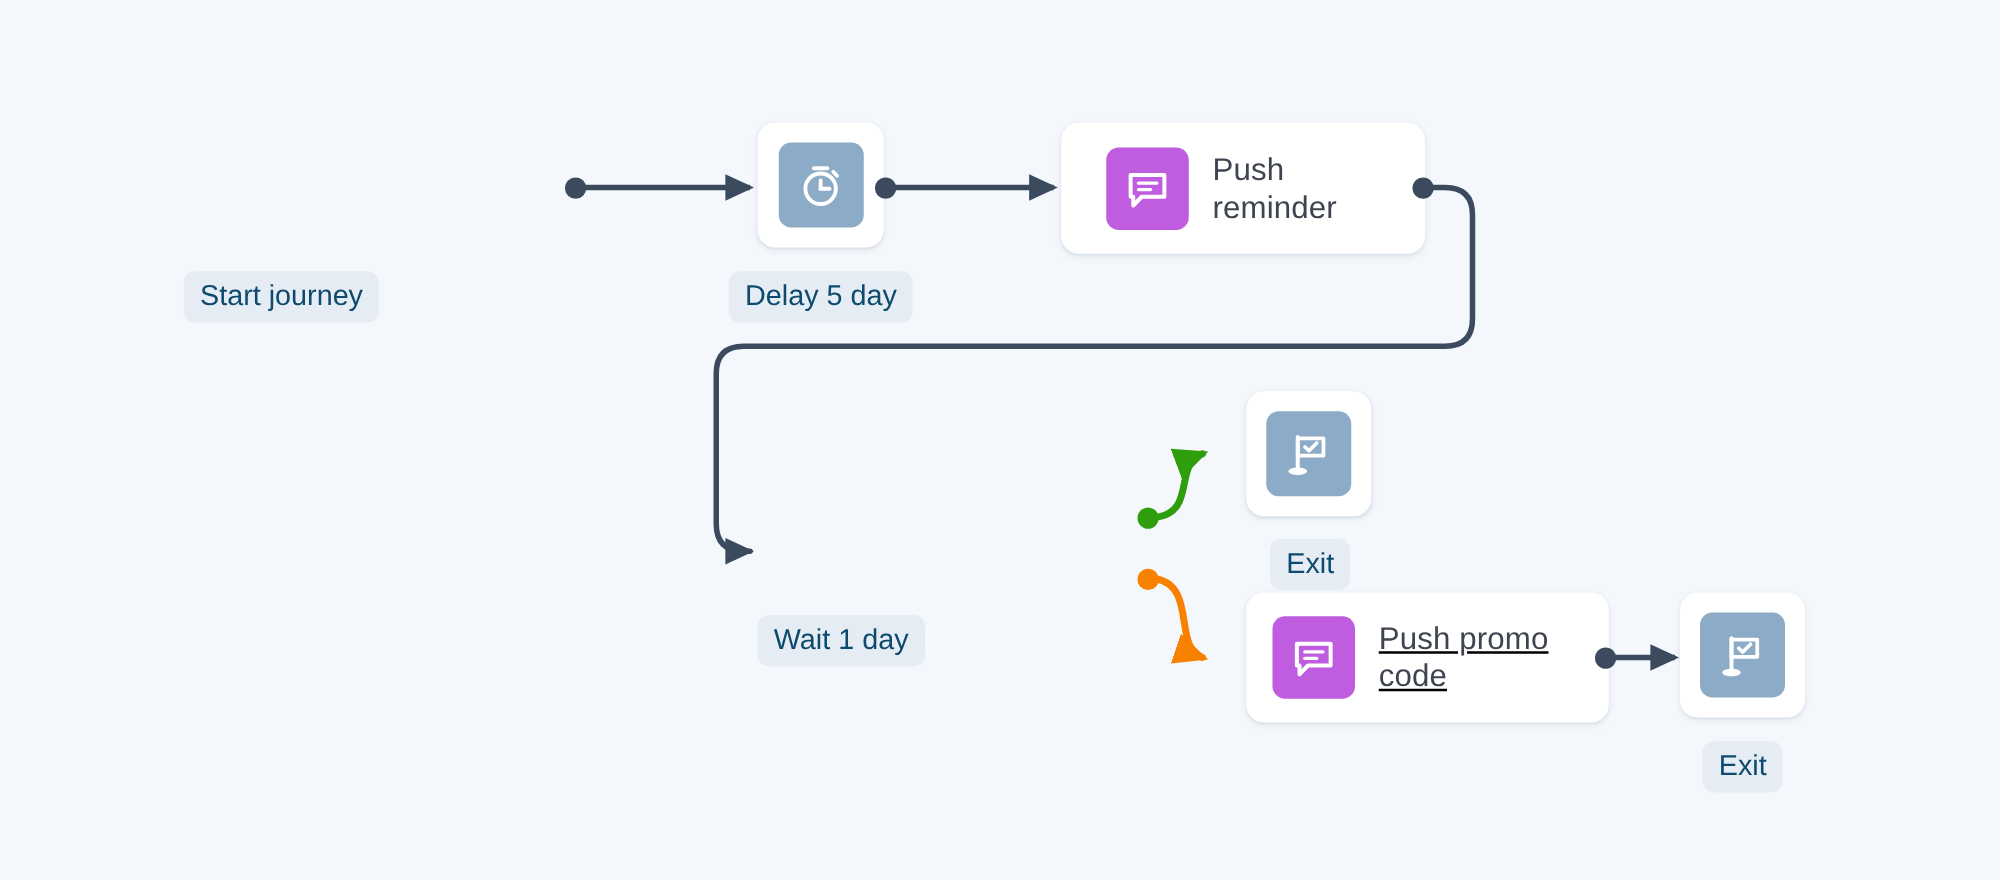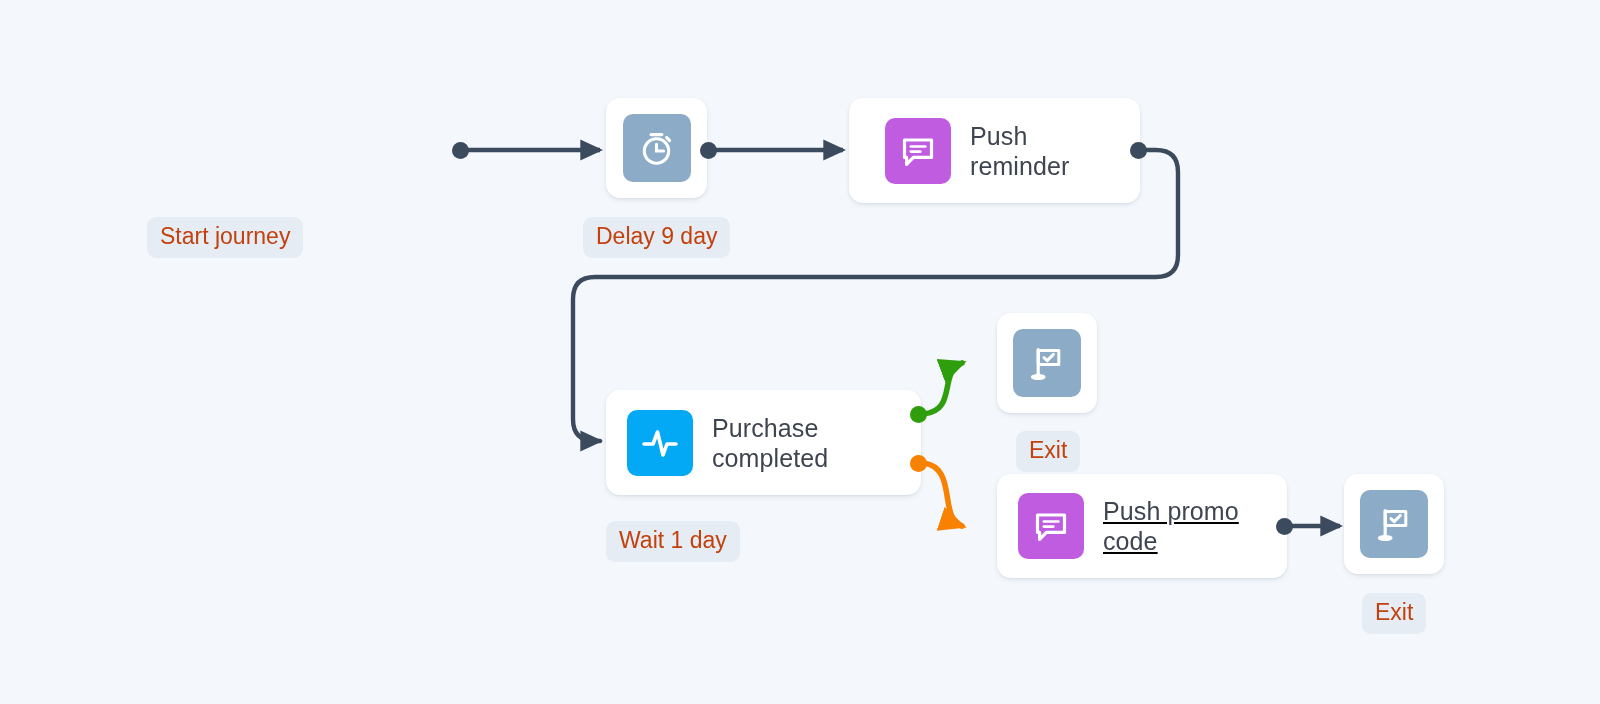--- a/index.html
+++ b/index.html
@@ -83,21 +83,21 @@
     z-index: 7;
   }
   .port.dark  { background: #3c4a5e; }
   .port.green { background: #2f9e0c; }
   .port.orange{ background: #f98100; }
 
   
   .chip {
     position: absolute;
     background: #e6ecf3;
-    color: #c2410c;
+    color: #0c4a6e;
     font-size: 23px;
     line-height: 25px;
     padding: 7px 13px 9px 13px;
     border-radius: 9px;
     z-index: 4;
     white-space: nowrap;
   }
 </style>
 </head>
 <body>
@@ -148,46 +148,37 @@
     <span class="tile slate" style="width:68px;height:68px;">
       <svg width="46" height="46" viewBox="0 0 46 46">
         <circle cx="22.5" cy="26" r="12.2" fill="none" stroke="#ffffff" stroke-width="3.1"></circle>
         <path d="M 22.5 19.4 L 22.5 26 L 29.6 26" fill="none" stroke="#ffffff" stroke-width="3.1" stroke-linecap="round"></path>
         <path d="M 17.2 9.6 L 27.8 9.6" fill="none" stroke="#ffffff" stroke-width="3.3" stroke-linecap="round"></path>
         <path d="M 32.6 12.4 L 35.6 15.6" fill="none" stroke="#ffffff" stroke-width="3.1" stroke-linecap="round"></path>
       </svg>
     </span>
   </div>
   <span class="port dark" style="left:700px; top:142px;"></span>
-  <span class="chip" style="left:583px; top:217px;">Delay 9 day</span>
+  <span class="chip" style="left:583px; top:217px;">Delay 5 day</span>
 
   <div class="node wide" style="left:849px; top:98px; width:291px; height:105px;padding-left:36px;">
     <span class="tile purple">
       <svg width="44" height="44" viewBox="0 0 44 44">
         <path d="M 8.5 11 H 35.5 V 28.4 H 17.4 L 10.6 35.4 V 28.4 H 8.5 Z" fill="none" stroke="#ffffff" stroke-width="3.2" stroke-linejoin="round"></path>
         <path d="M 14.8 17.5 H 29.4" stroke="#ffffff" stroke-width="2.6" stroke-linecap="round"></path>
         <path d="M 14.8 22.6 H 24.4" stroke="#ffffff" stroke-width="2.6" stroke-linecap="round"></path>
       </svg>
     </span>
     <span class="node-label">Push reminder</span>
   </div>
   <span class="port dark" style="left:1130px; top:142px;"></span>
 
-  <div class="node wide" style="left:606px; top:390px; width:315px; height:105px;">
-    <span class="tile blue">
-      <svg width="44" height="44" viewBox="0 0 44 44">
-        <path d="M 6 23 L 15 23 L 19.5 11 L 25 34 L 29 23 L 38 23" fill="none" stroke="#ffffff" stroke-width="3.6" stroke-linecap="round" stroke-linejoin="round"></path>
-      </svg>
-    </span>
-    <span class="node-label">Purchase
-completed</span>
-  </div>
   <span class="port green" style="left:910px; top:406px;"></span>
   <span class="port orange" style="left:910px; top:455px;"></span>
-  <span class="chip" style="left:606px; top:521px;">Wait 1 day</span>
+  <span class="chip" style="left:606px; top:492px;">Wait 1 day</span>
 
   <div class="node compact" style="left:997px; top:313px; width:100px; height:100px;">
     <span class="tile slate" style="width:68px;height:68px;">
       <svg width="46" height="46" viewBox="0 0 46 46">
         <path d="M 14.2 9.5 V 36.2" stroke="#ffffff" stroke-width="3.2" stroke-linecap="round"></path>
         <path d="M 14.2 10.6 H 34.8 V 24.4 H 14.2 Z" fill="none" stroke="#ffffff" stroke-width="3" stroke-linejoin="round"></path>
         <path d="M 20 17.6 L 23.2 20.6 L 29.4 14.4" fill="none" stroke="#ffffff" stroke-width="3" stroke-linecap="round" stroke-linejoin="round"></path>
         <ellipse cx="14.2" cy="37" rx="7.4" ry="3.1" fill="#ffffff"></ellipse>
       </svg>
     </span>

